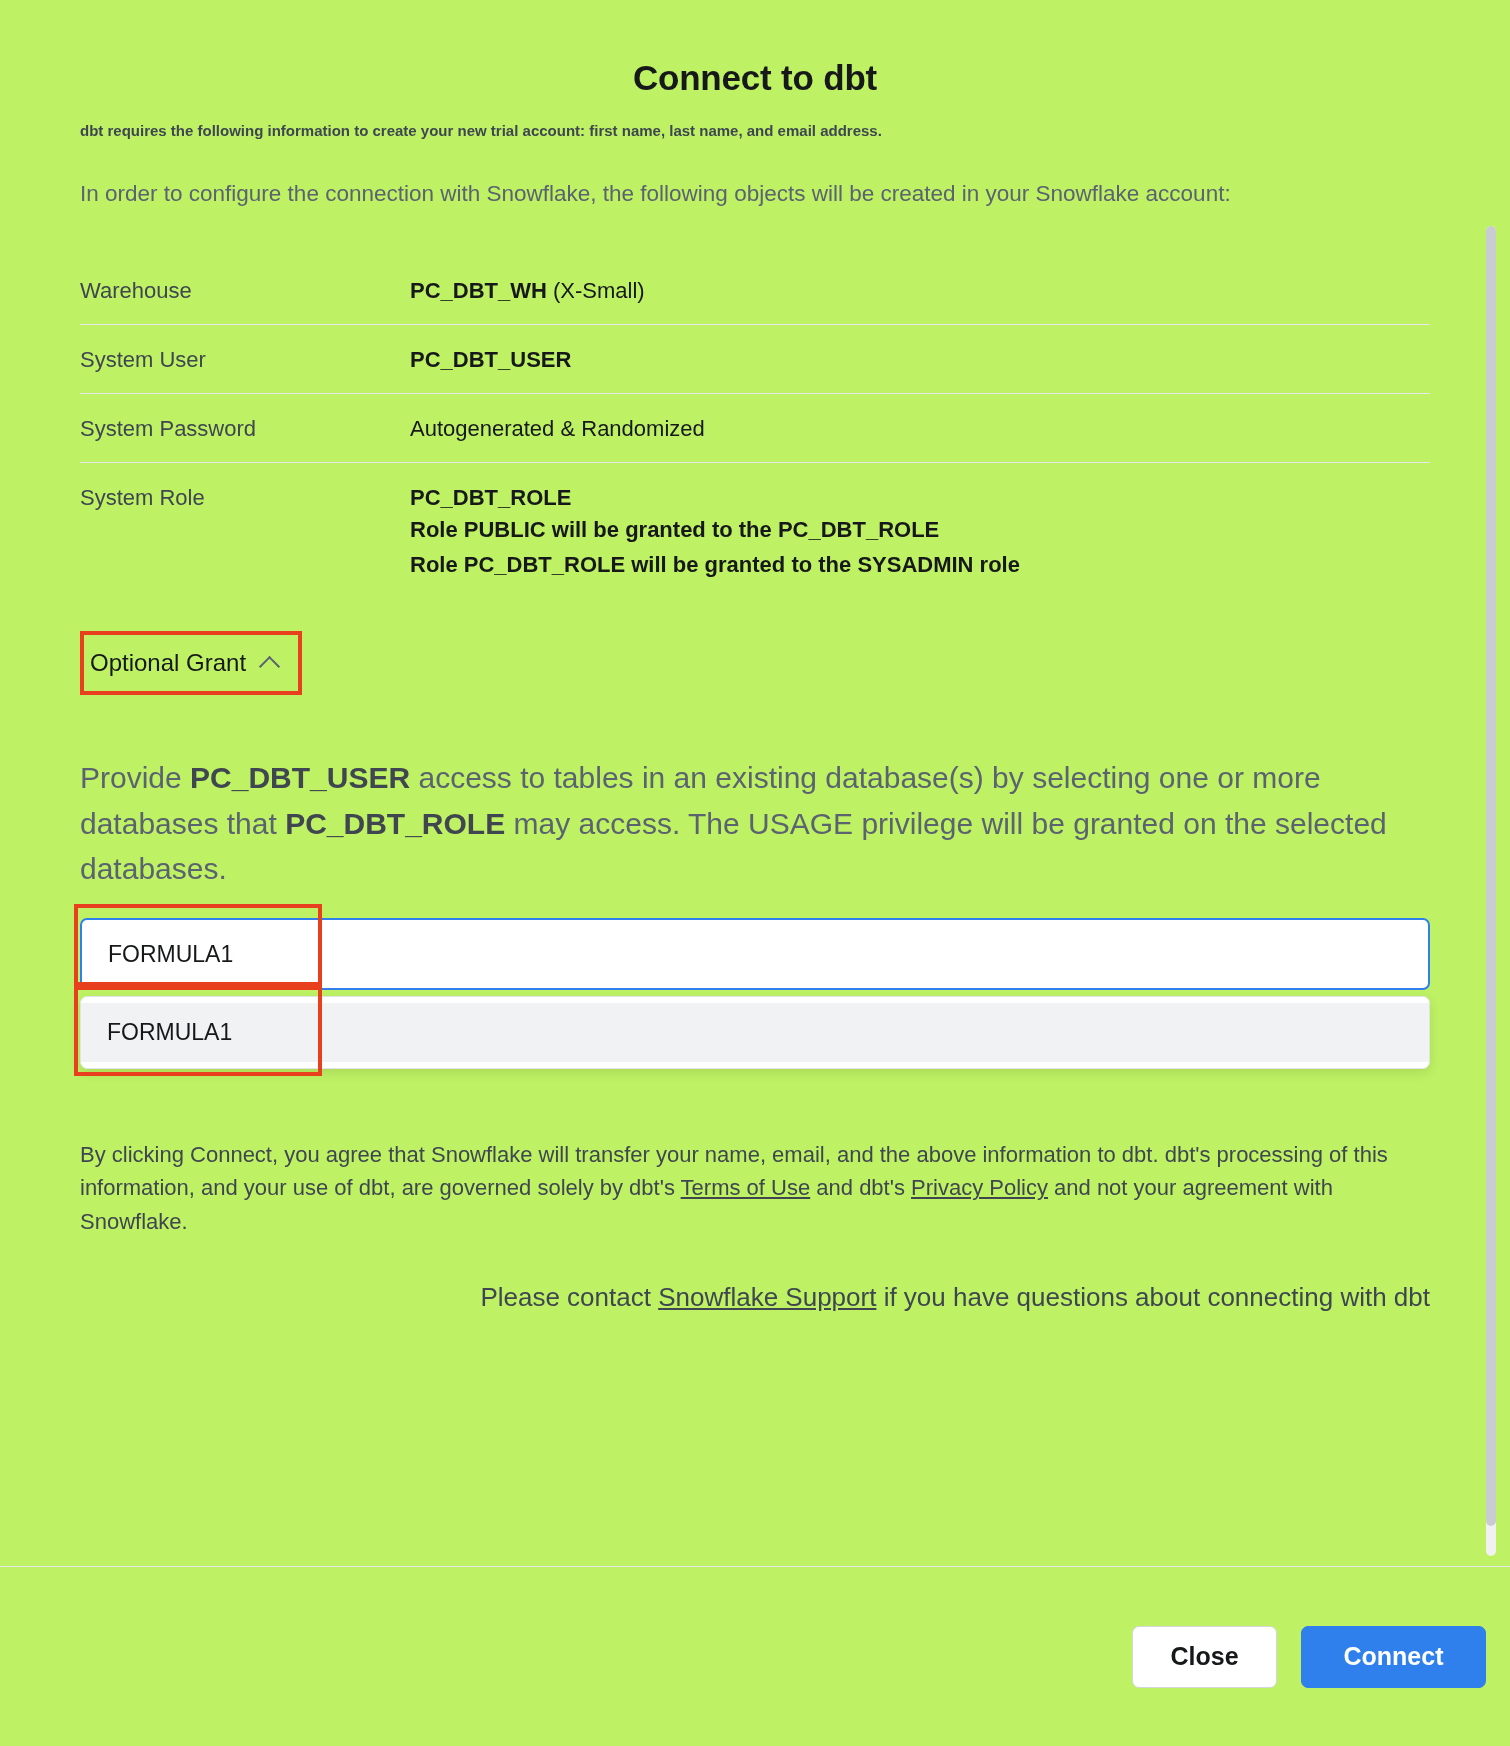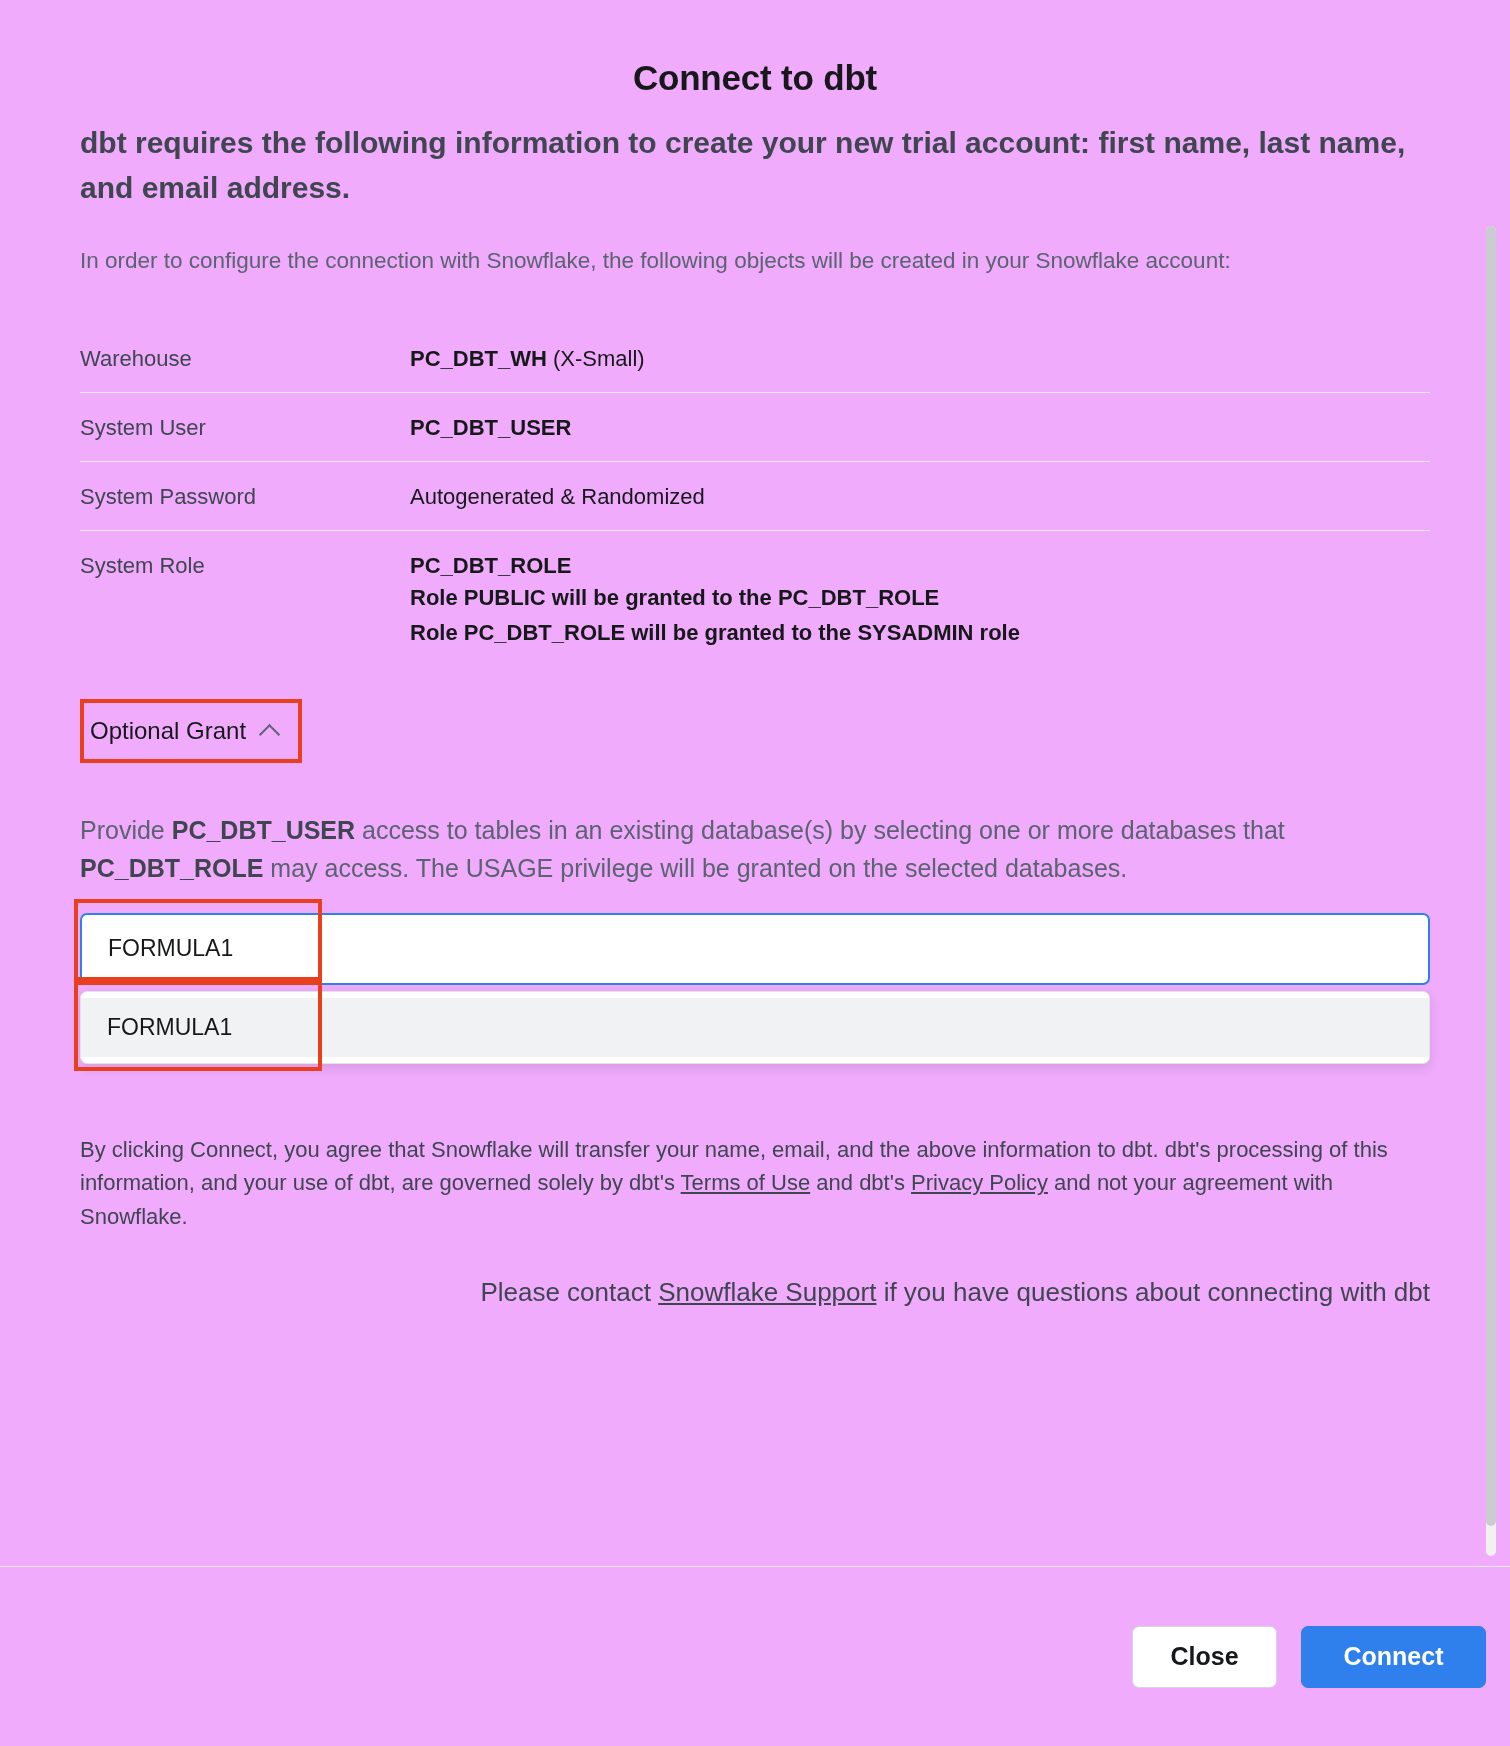--- a/index.html
+++ b/index.html
@@ -15,21 +15,21 @@
     position: relative;
     overflow: hidden;
   }
 
   .dialog {
     position: absolute;
     left: 0;
     top: 0;
     width: 1510px;
     height: 1746px;
-    background: #f0abfc;
+    background: #bef264;
     display: flex;
     flex-direction: column;
   }
 
   .dialog-title {
     text-align: center;
     font-size: 35px;
     font-weight: bold;
     color: #16181a;
     padding-top: 58px;
@@ -56,21 +56,21 @@
     position: absolute;
     right: 14px;
     top: 128px;
     width: 10px;
     height: 1300px;
     background: #c9cdd2;
     border-radius: 6px;
   }
 
   .intro-bold {
-    font-size: 30px;
+    font-size: 15px;
     font-weight: bold;
     color: #3f4650;
     line-height: 1.5;
     margin-top: 22px;
   }
   .intro-normal {
     font-size: 22.5px;
     color: #5b6270;
     line-height: 1.5;
     margin-top: 34px;
@@ -141,24 +141,24 @@
     left: 2px;
     top: 6px;
     width: 13px;
     height: 13px;
     border-left: 2.5px solid #5b6270;
     border-top: 2.5px solid #5b6270;
     transform: rotate(45deg);
   }
 
   .grant-desc {
-    font-size: 25px;
+    font-size: 30px;
     color: #5b6270;
     line-height: 1.52;
-    margin-top: 48px;
+    margin-top: 60px;
   }
   .grant-desc b {
     color: #3f4650;
   }
 
   .select-area {
     position: relative;
     margin-top: 26px;
   }
   .combo {

